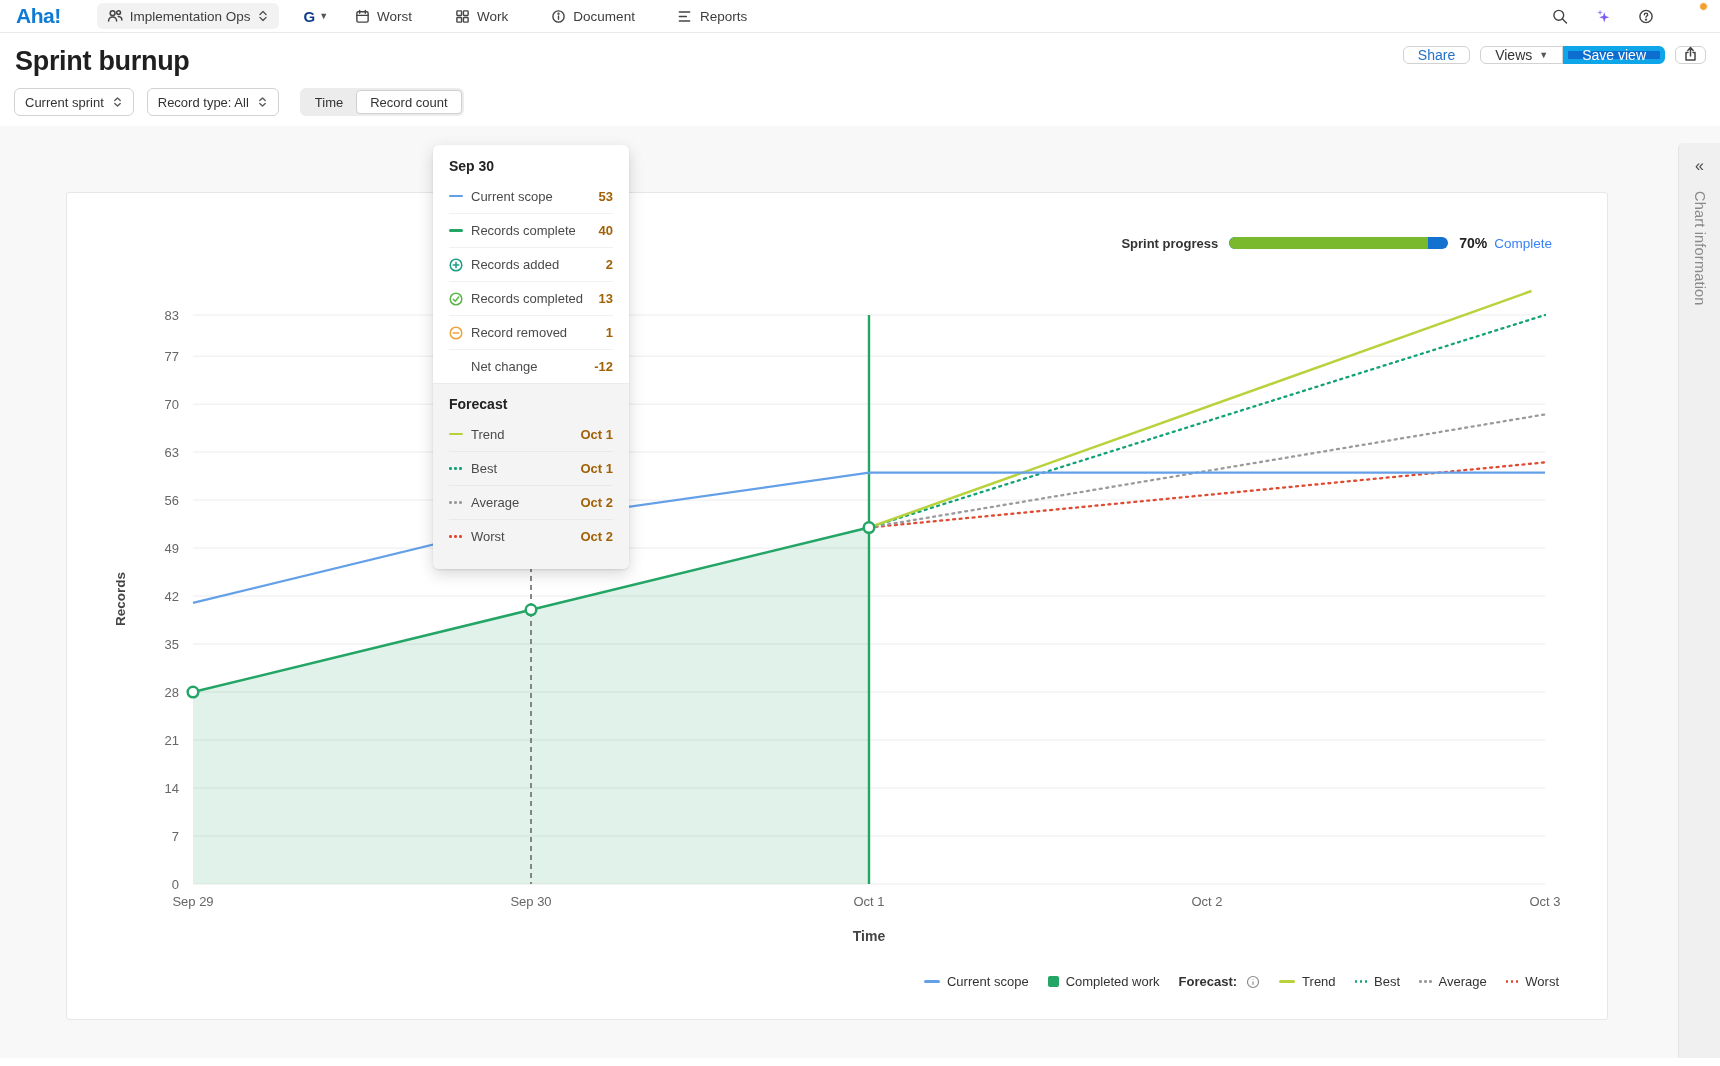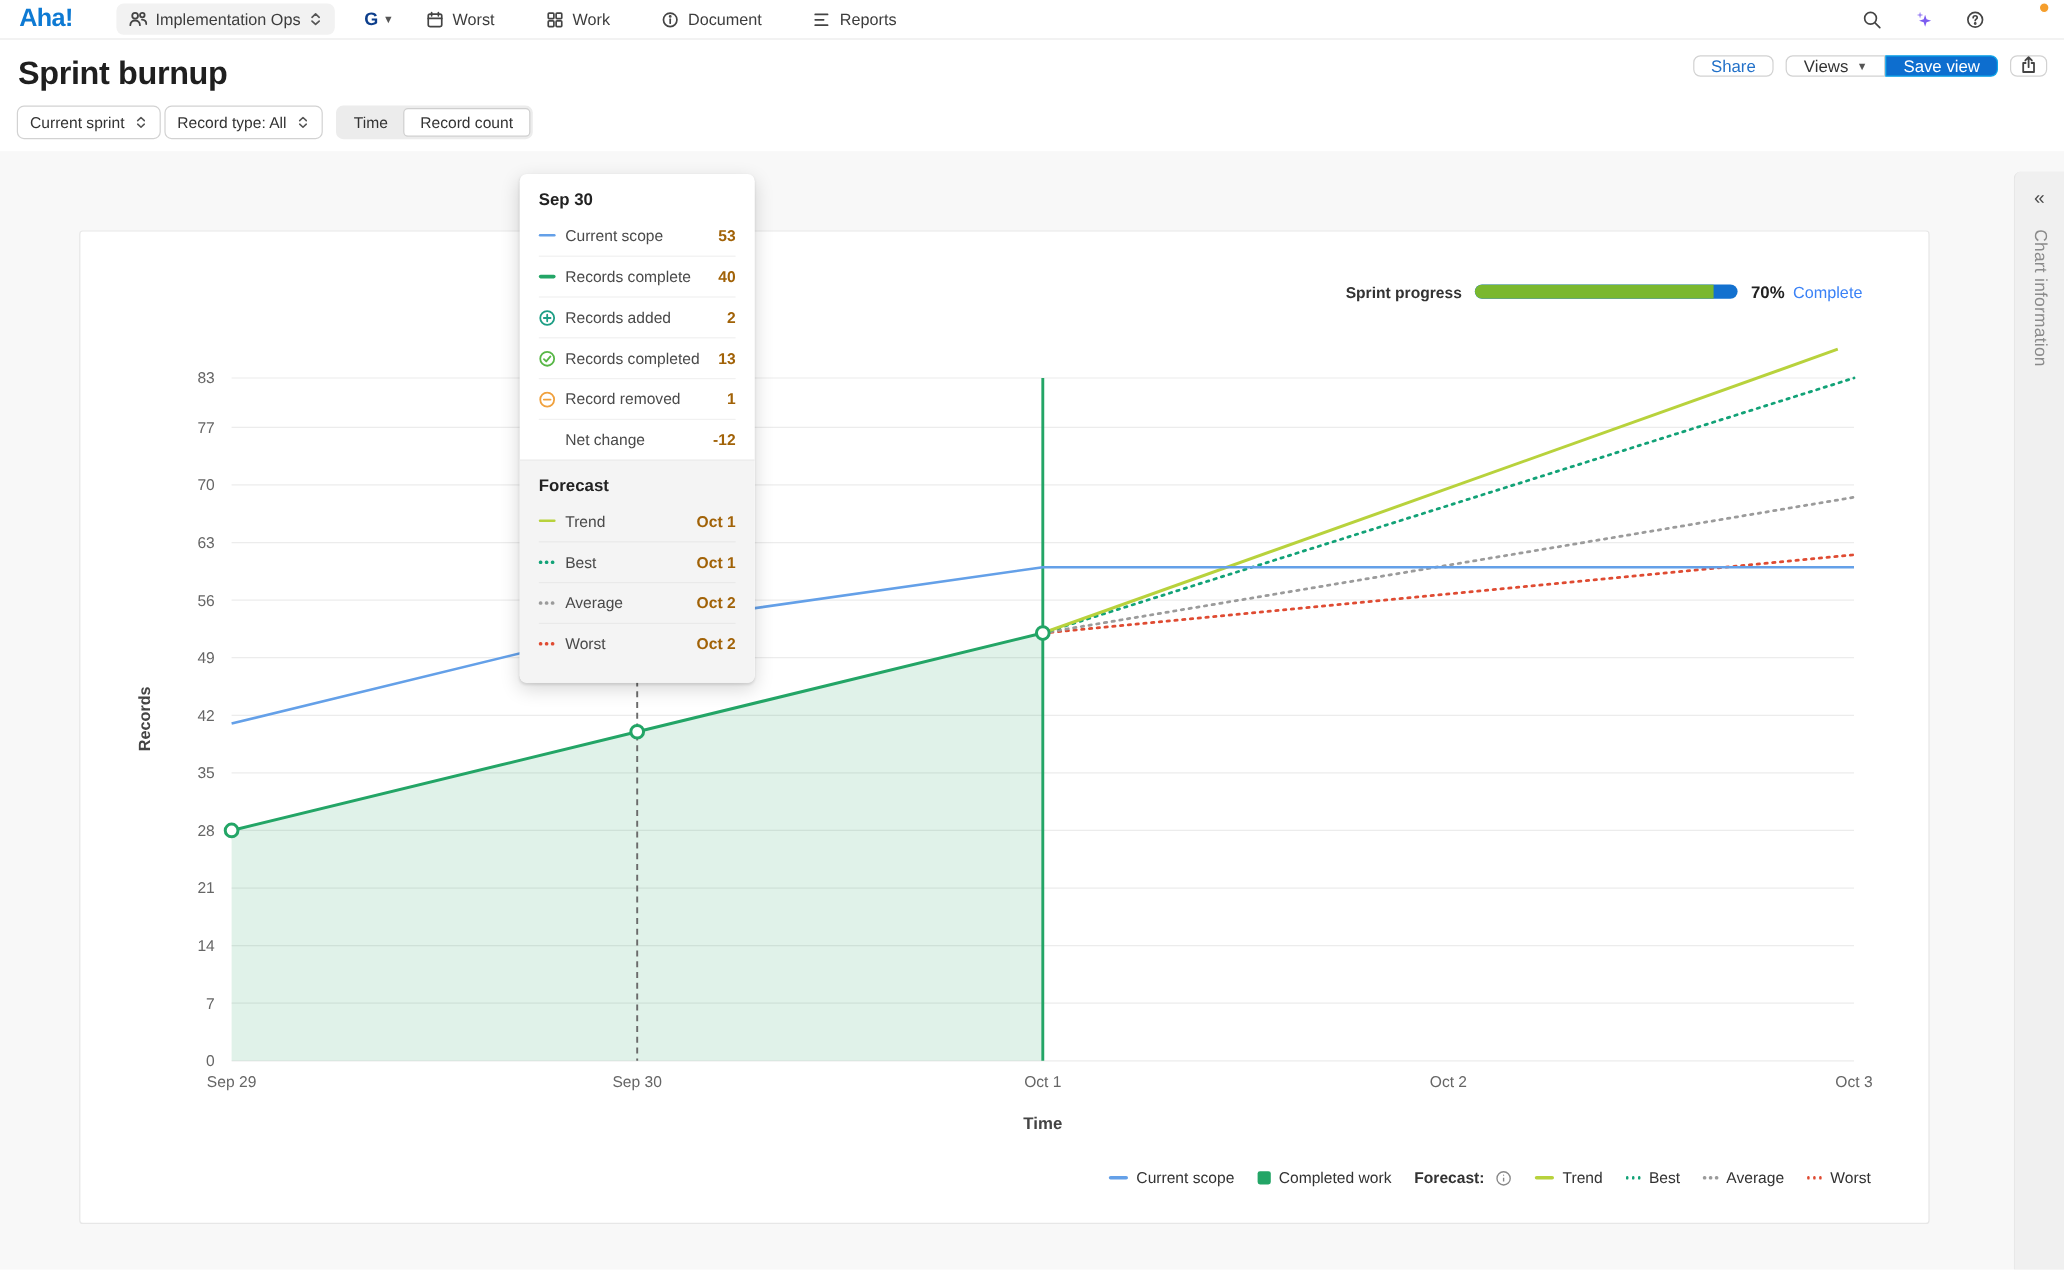--- a/index.html
+++ b/index.html
@@ -28,26 +28,26 @@
 
   
   .page-head { display:flex; align-items:flex-start; padding:13px 14px 0 15px; }
   .page-title { font-size:27px; font-weight:700; color:#1f1f1f; letter-spacing:-0.3px; }
   .head-actions { margin-left:auto; display:flex; align-items:center; gap:10px; }
   .btn { height:18px; font-size:14px; display:inline-flex; align-items:center; justify-content:center;
     border-radius:6px; border:1px solid #d2d2d2; background:#fff; padding:0 14px; cursor:pointer; }
   .btn-share { color:#2271c9; }
   .btn-group { display:flex; }
   .btn-views { border-radius:6px 0 0 6px; color:#333; gap:7px; }
-  .btn-save { border-radius:0 6px 6px 0; background:#0d6ecf; border:1px solid #0ea5e9; color:#fff; }
+  .btn-save { border-radius:0 6px 6px 0; background:#0d6ecf; border:5px solid #0ea5e9; color:#fff; }
   .btn-icon { width:31px; padding:0; }
   .btn-icon svg { stroke:#444; fill:none; stroke-width:1.5; stroke-linecap:round; stroke-linejoin:round; }
 
   
-  .filters { display:flex; align-items:center; gap:3px; padding:0 14px; margin-top:11px; }
+  .filters { display:flex; align-items:center; gap:13px; padding:0 14px; margin-top:11px; }
   .select { height:28px; display:inline-flex; align-items:center; gap:8px; font-size:13px; color:#333;
     background:#fff; border:1px solid #d2d2d2; border-radius:6px; padding:0 10px; cursor:pointer; }
   .select svg { stroke:#555; fill:none; stroke-width:1.4; stroke-linecap:round; stroke-linejoin:round; }
   .seg { display:flex; align-items:center; background:#ececec; border-radius:6px; padding:2px; height:28px; margin-left:8px; }
   .seg-opt { font-size:13px; color:#333; padding:0 13px; height:24px; display:flex; align-items:center;
     border-radius:4px; cursor:pointer; }
   .seg-opt.active { background:#fff; border:1px solid #cfcfcf; }
 
   
   .main { position:relative; margin-top:10px; height:932px; background:#f8f8f8; }

